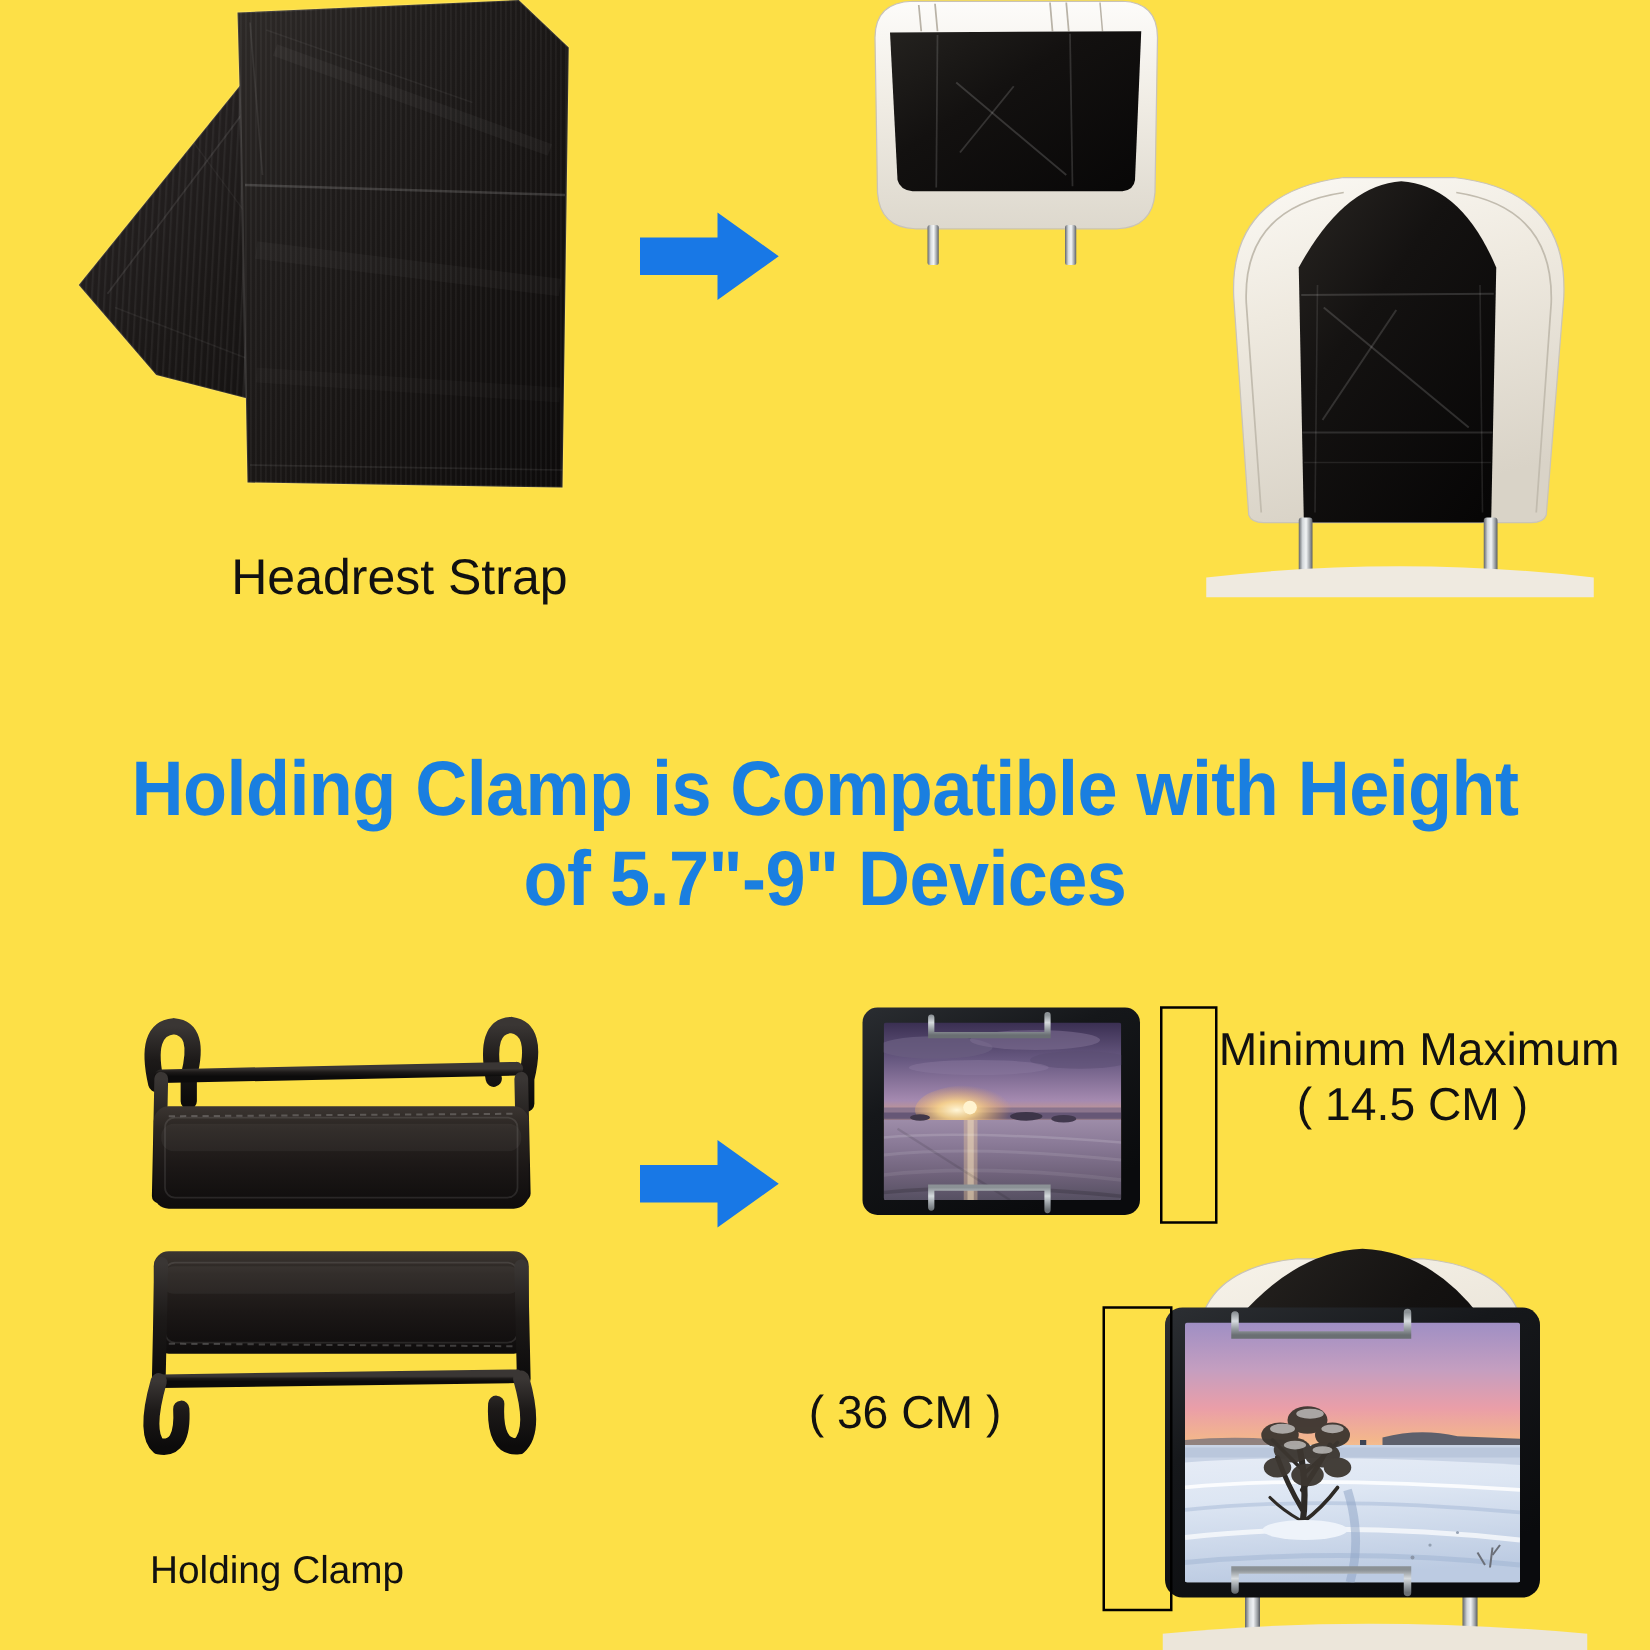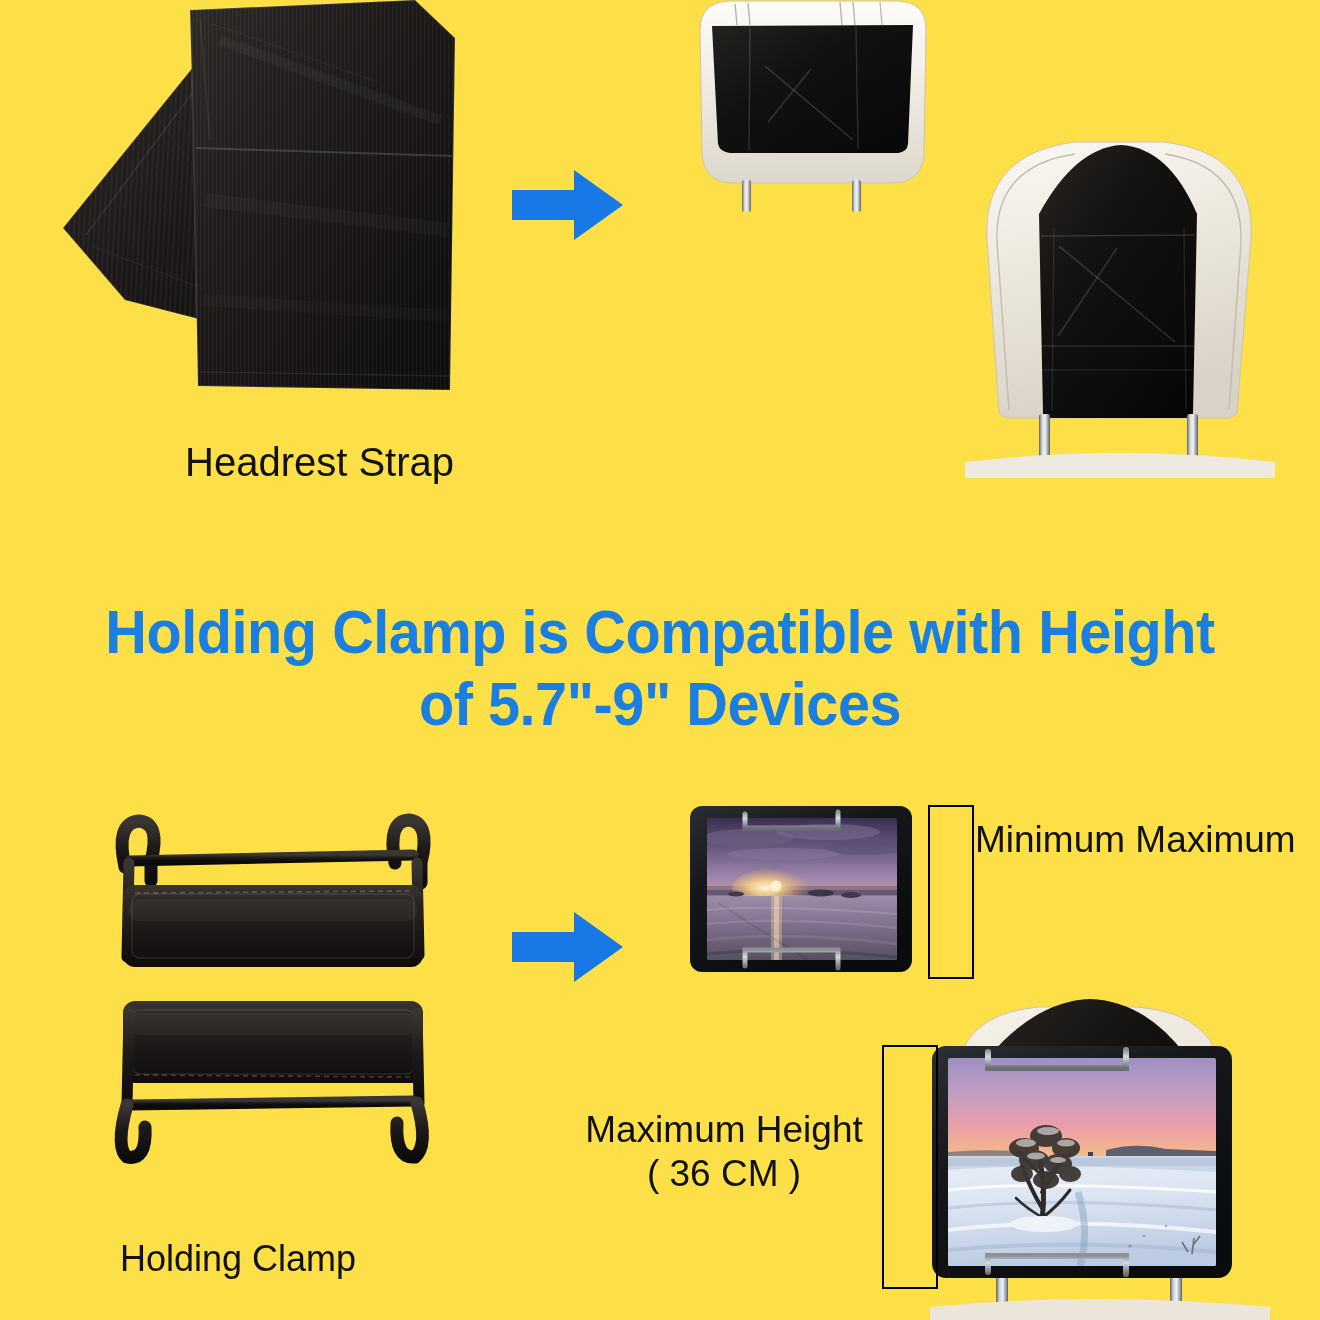--- a/index.html
+++ b/index.html
@@ -269,21 +269,21 @@
 
         <path d="M34,300 L318,296" fill="none" stroke="url(#wireG)" stroke-width="11" stroke-linecap="round"></path>
 
         <path d="M32,300 Q20,342 32,352 Q52,356 50,322" fill="none" stroke="url(#wireG)" stroke-width="13" stroke-linecap="round"></path>
 
         <path d="M322,298 Q334,340 320,352 Q300,354 302,318" fill="none" stroke="url(#wireG)" stroke-width="13" stroke-linecap="round"></path>
       </g>
     </svg>
   </div>
 
-  <div class="label abs" style="left:120px; top:1238px; font-size:36px;">Holding Clamp</div>
+  <div class="label abs" style="left:120px; top:1238px; font-size:31px;">Holding Clamp</div>
 
   <div class="abs" style="left:512px; top:910px;">
     <svg class="blue-arrow" width="112" height="74" viewBox="0 0 112 74">
       <path d="M0,22 L62,22 L62,2 L111,37 L62,72 L62,52 L0,52 Z" fill="#1878e6"></path>
     </svg>
   </div>
 
   <div class="abs" style="left:688px; top:798px; width:262px; height:182px;">
     <svg width="262" height="182" viewBox="0 0 262 182">
       <defs>
@@ -360,20 +360,21 @@
       <path d="M57,16 L57,30 L150,30 L150,14" fill="none" stroke="url(#wireS)" stroke-width="5" stroke-linecap="round"></path>
 
       <path d="M57,168 L57,152 L150,152 L150,170" fill="none" stroke="url(#wireS)" stroke-width="5" stroke-linecap="round"></path>
     </svg>
   </div>
 
   <div class="measure-box" style="left:928px; top:805px; width:42px; height:170px;"></div>
 
   <div class="abs" style="left:975px; top:818px; width:310px; text-align:center;">
     <div class="label" style="font-size:37px; line-height:44px;">Minimum Maximum</div>
+    <div class="label" style="font-size:37px; line-height:44px;">( 14.5 CM )</div>
   </div>
 
   <div class="abs" style="left:930px; top:995px; width:340px; height:325px;">
     <svg width="340" height="325" viewBox="0 0 340 325">
       <defs>
         <linearGradient id="leatherC" x1="0" y1="0" x2="0.3" y2="1">
           <stop offset="0%" stop-color="#f7f3ea"></stop>
           <stop offset="50%" stop-color="#eae4d8"></stop>
           <stop offset="100%" stop-color="#d6cfc1"></stop>
         </linearGradient>
@@ -503,17 +504,16 @@
       </g>
 
       <path d="M58,12 L58,28 L196,28 L196,10" fill="none" stroke="url(#wireB)" stroke-width="6" stroke-linecap="round"></path>
       <path d="M58,232 L58,216 L196,216 L196,234" fill="none" stroke="url(#wireB)" stroke-width="6" stroke-linecap="round"></path>
     </svg>
   </div>
 
   <div class="measure-box" style="left:882px; top:1045px; width:52px; height:240px;"></div>
 
   <div class="abs" style="left:565px; top:1108px; width:318px; text-align:center;">
-    <div class="label" style="font-size:37px; line-height:44px;">Maximum Height</div>
     <div class="label" style="font-size:37px; line-height:44px;">( 36 CM )</div>
   </div>
 
 </div>
 
 </body></html>

